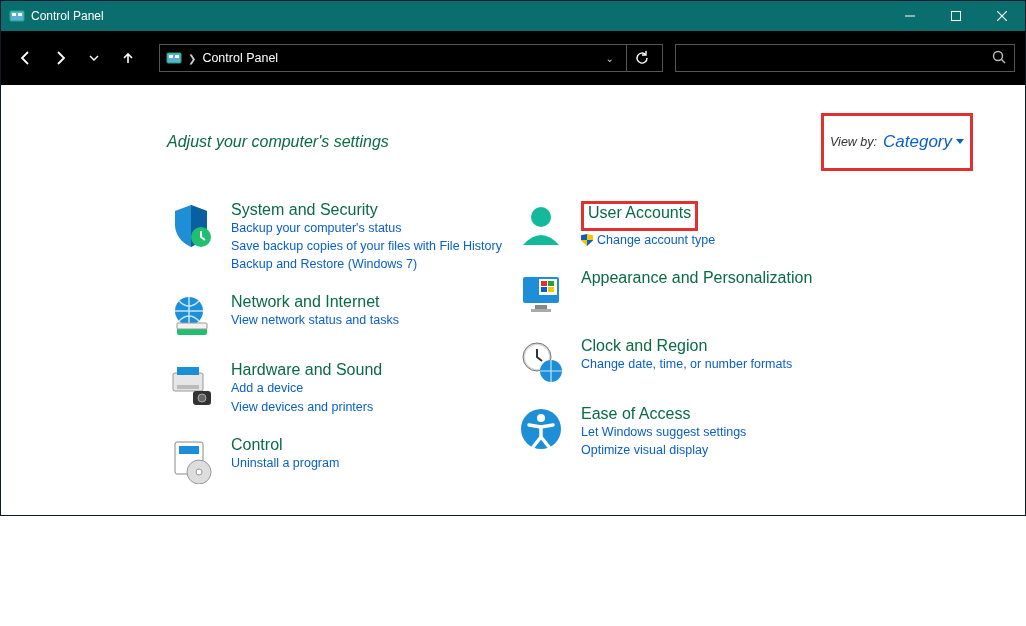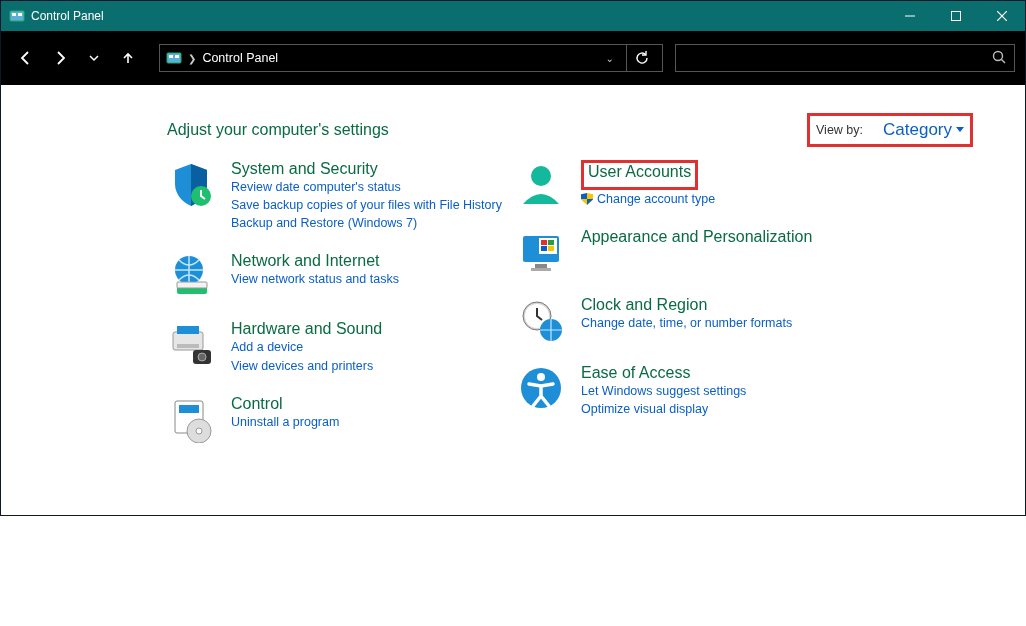--- a/index.html
+++ b/index.html
@@ -86,34 +86,35 @@
   .content {
     flex: 1;
     background: #fff;
     position: relative;
     padding: 28px 40px 0 166px;
   }
   .content-header {
     display: flex;
     align-items: center;
     justify-content: space-between;
-    margin-bottom: 13px;
+    margin-bottom: 30px;
     padding-right: 12px;
+    font-style: italic;
   }
   .page-title {
     color: #0a6b43;
     font-size: 16px;
     font-weight: 400;
   }
   .viewby-box {
     border: 3px solid #e03030;
     display: flex;
     align-items: center;
-    padding: 4px 6px;
-    gap: 20px;
+    padding: 16px 6px;
+    gap: 6px;
   }
   .viewby-label { font-size: 12.5px; color: #333; }
   .viewby-value { color: #0a5fc7; font-size: 17px; display:flex; align-items:center; gap:4px; }
   .columns {
     display: flex;
   }
   .col { width: 350px; }
   .category {
     display: flex;
     margin-bottom: 20px;
@@ -262,21 +263,21 @@
           <div class="cat-icon">
             <svg viewBox="0 0 48 48">
                 <path d="M24 4 L40 10 V24 C40 34 33 42 24 46 C15 42 8 34 8 24 V10 Z" fill="#1e8fd6"></path>
                 <path d="M24 4 L40 10 V24 C40 34 33 42 24 46 V4 Z" fill="#0a5fa0"></path>
                 <circle cx="34" cy="36" r="10" fill="#1fbf6f"></circle>
                 <path d="M34 30 v6 l4 3" stroke="#fff" stroke-width="2" fill="none"></path>
               </svg>
           </div>
           <div class="cat-body">
             <span class="cat-title">System and Security</span>
-            <span class="cat-link">Review date computer's status</span>
+            <span class="cat-link">Backup your computer's status</span>
             <span class="cat-link">Save backup copies of your files with File History</span>
             <span class="cat-link">Backup and Restore (Windows 7)</span>
           </div>
         </div>
 
         <div class="category">
           <div class="cat-icon">
             <svg viewBox="0 0 48 48">
                 <circle cx="22" cy="18" r="14" fill="#1e8fd6"></circle>
                 <path d="M8 18 h28 M22 4 v28 M12 8 q10 10 20 0 M12 28 q10 -10 20 0" stroke="#bfe8ff" stroke-width="1.5" fill="none"></path>

